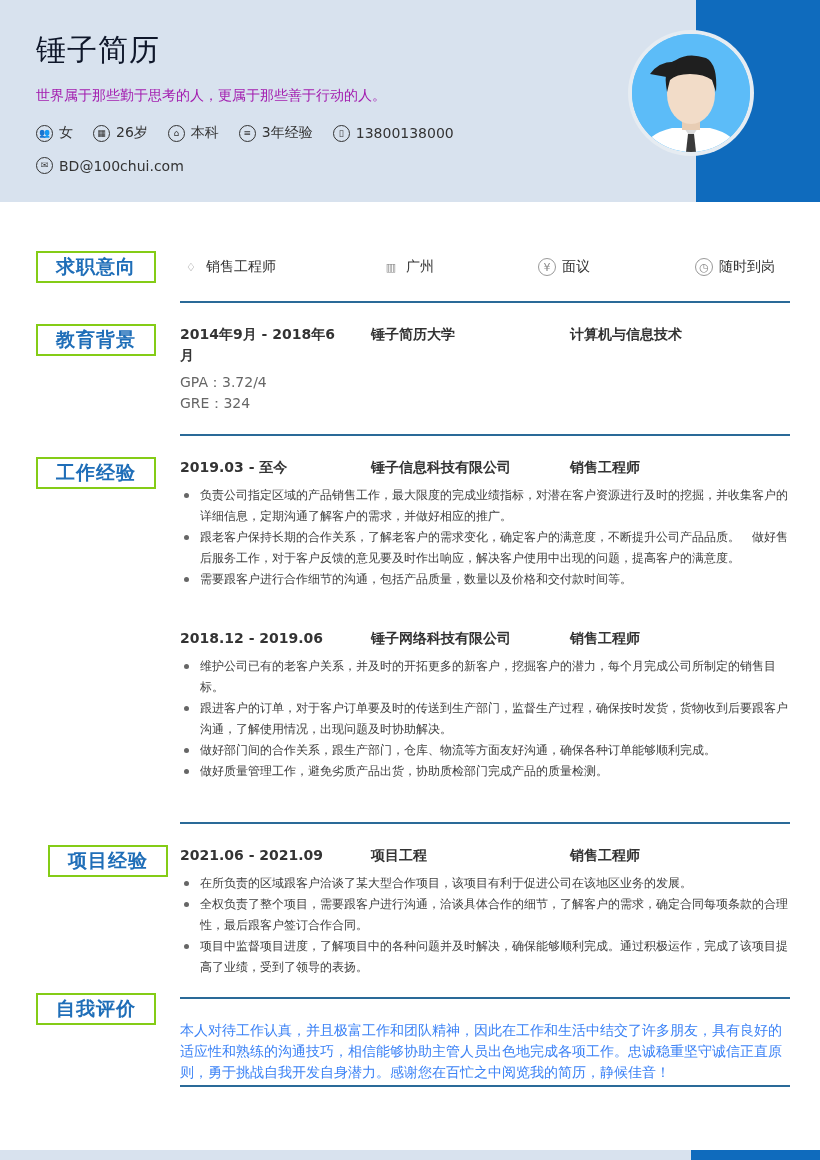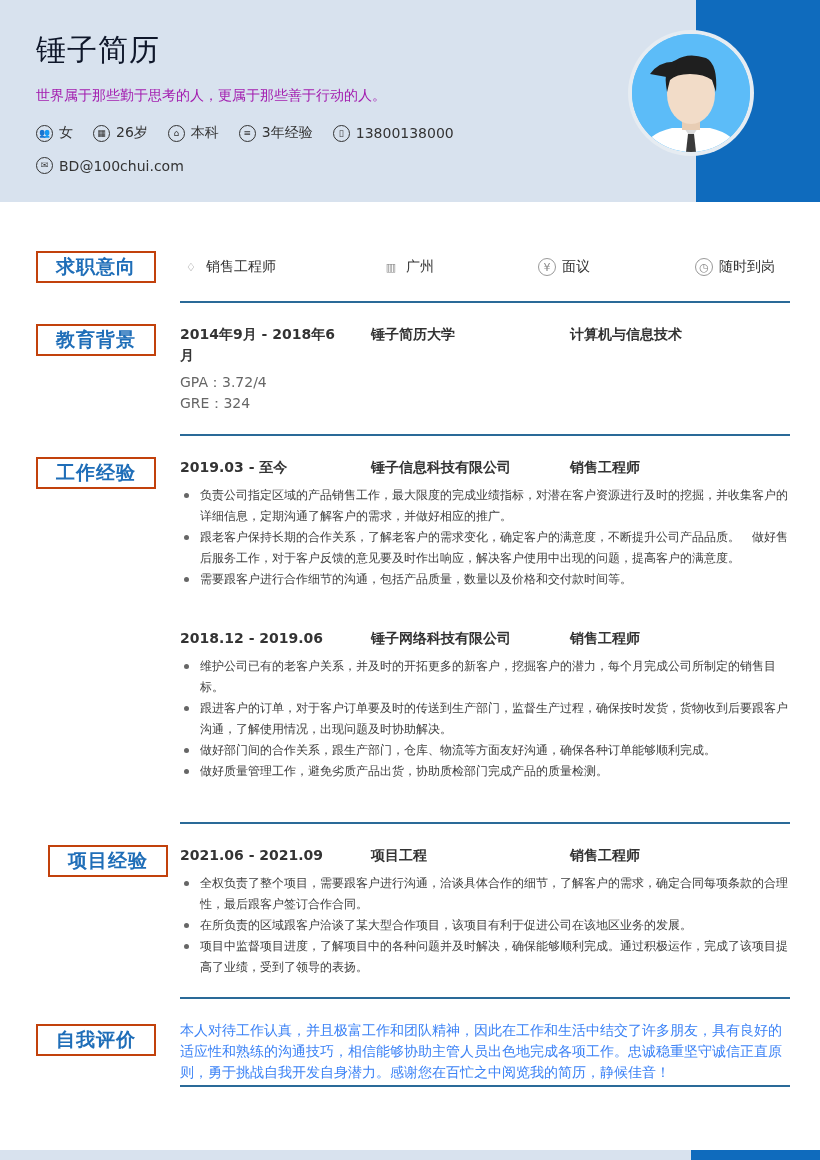--- a/index.html
+++ b/index.html
@@ -9,21 +9,21 @@
   .name { position: absolute; left: 36px; top: 30px; font-size: 30px; color: #0f172a; letter-spacing: 1px; }
   .motto { position: absolute; left: 36px; top: 87px; font-size: 14px; color: #a21caf; }
   .info-row { position: absolute; left: 36px; display: flex; align-items: center; font-size: 14px; color: #333; }
   .info-row.r1 { top: 124px; }
   .info-row.r2 { top: 157px; }
   .info-item { display: flex; align-items: center; margin-right: 20px; }
   .info-icon { width: 17px; height: 17px; border: 1.3px solid #333; border-radius: 50%; display: inline-flex; align-items: center; justify-content: center; font-size: 9px; margin-right: 6px; color: #333; line-height: 1; }
   .avatar { position: absolute; left: 628px; top: 30px; width: 126px; height: 126px; border-radius: 50%; background: #e6ecf2; padding: 4px; }
   .avatar-inner { width: 118px; height: 118px; border-radius: 50%; background: #5cbcf8; overflow: hidden; position: relative; }
 
-  .section-title { position: absolute; left: 36px; width: 120px; height: 32px; border: 2px solid #c2410c; color: #1f6eb8; font-weight: bold; font-size: 19px; display: flex; align-items: center; justify-content: center; letter-spacing: 1px; }
+  .section-title { position: absolute; left: 36px; width: 120px; height: 32px; border: 2px solid #84cc16; color: #1f6eb8; font-weight: bold; font-size: 19px; display: flex; align-items: center; justify-content: center; letter-spacing: 1px; }
   .divider { position: absolute; left: 180px; width: 610px; height: 2px; background: #2a6a98; }
 
   .intent-item { position: absolute; top: 258px; display: flex; align-items: center; font-size: 14px; color: #333; }
   .intent-icon { width: 18px; height: 18px; display: inline-flex; align-items: center; justify-content: center; margin-right: 6px; color: #888; font-size: 11px; }
   .intent-icon.round { border: 1.3px solid #999; border-radius: 50%; }
 
   .row-head { position: absolute; left: 180px; font-size: 14px; font-weight: bold; color: #333; }
   .row-head span { position: absolute; white-space: nowrap; }
   .plain { position: absolute; left: 180px; font-size: 14px; color: #666; }
   .bullets { position: absolute; left: 180px; width: 610px; font-size: 12px; color: #404040; line-height: 21px; list-style: none; }
@@ -141,24 +141,24 @@
 </ul>
 <div class="divider" style="top:822px;"></div>
 
 <div class="section-title" style="top:845px;margin-left:12px;">项目经验</div>
 <div class="row-head" style="top:847px; width:610px; height:20px;">
   <span style="left:0;">2021.06 - 2021.09</span>
   <span style="left:191px;">项目工程</span>
   <span style="left:390px;">销售工程师</span>
 </div>
 <ul class="bullets" style="top:873px;">
+  <li>在所负责的区域跟客户洽谈了某大型合作项目，该项目有利于促进公司在该地区业务的发展。</li>
   <li>全权负责了整个项目，需要跟客户进行沟通，洽谈具体合作的细节，了解客户的需求，确定合同每项条款的合理性，最后跟客户签订合作合同。</li>
-  <li>在所负责的区域跟客户洽谈了某大型合作项目，该项目有利于促进公司在该地区业务的发展。</li>
   <li>项目中监督项目进度，了解项目中的各种问题并及时解决，确保能够顺利完成。通过积极运作，完成了该项目提高了业绩，受到了领导的表扬。</li>
 </ul>
 <div class="divider" style="top:997px;"></div>
 
-<div class="section-title" style="top:1024px;">自我评价</div>
+<div class="section-title" style="top:993px;">自我评价</div>
 <div class="para" style="top:1020px;">本人对待工作认真，并且极富工作和团队精神，因此在工作和生活中结交了许多朋友，具有良好的适应性和熟练的沟通技巧，相信能够协助主管人员出色地完成各项工作。忠诚稳重坚守诚信正直原则，勇于挑战自我开发自身潜力。感谢您在百忙之中阅览我的简历，静候佳音！</div>
 <div class="divider" style="top:1085px;"></div>
 
 <div class="footer"></div>
 <div class="footer-block"></div>
 
 </body></html>

